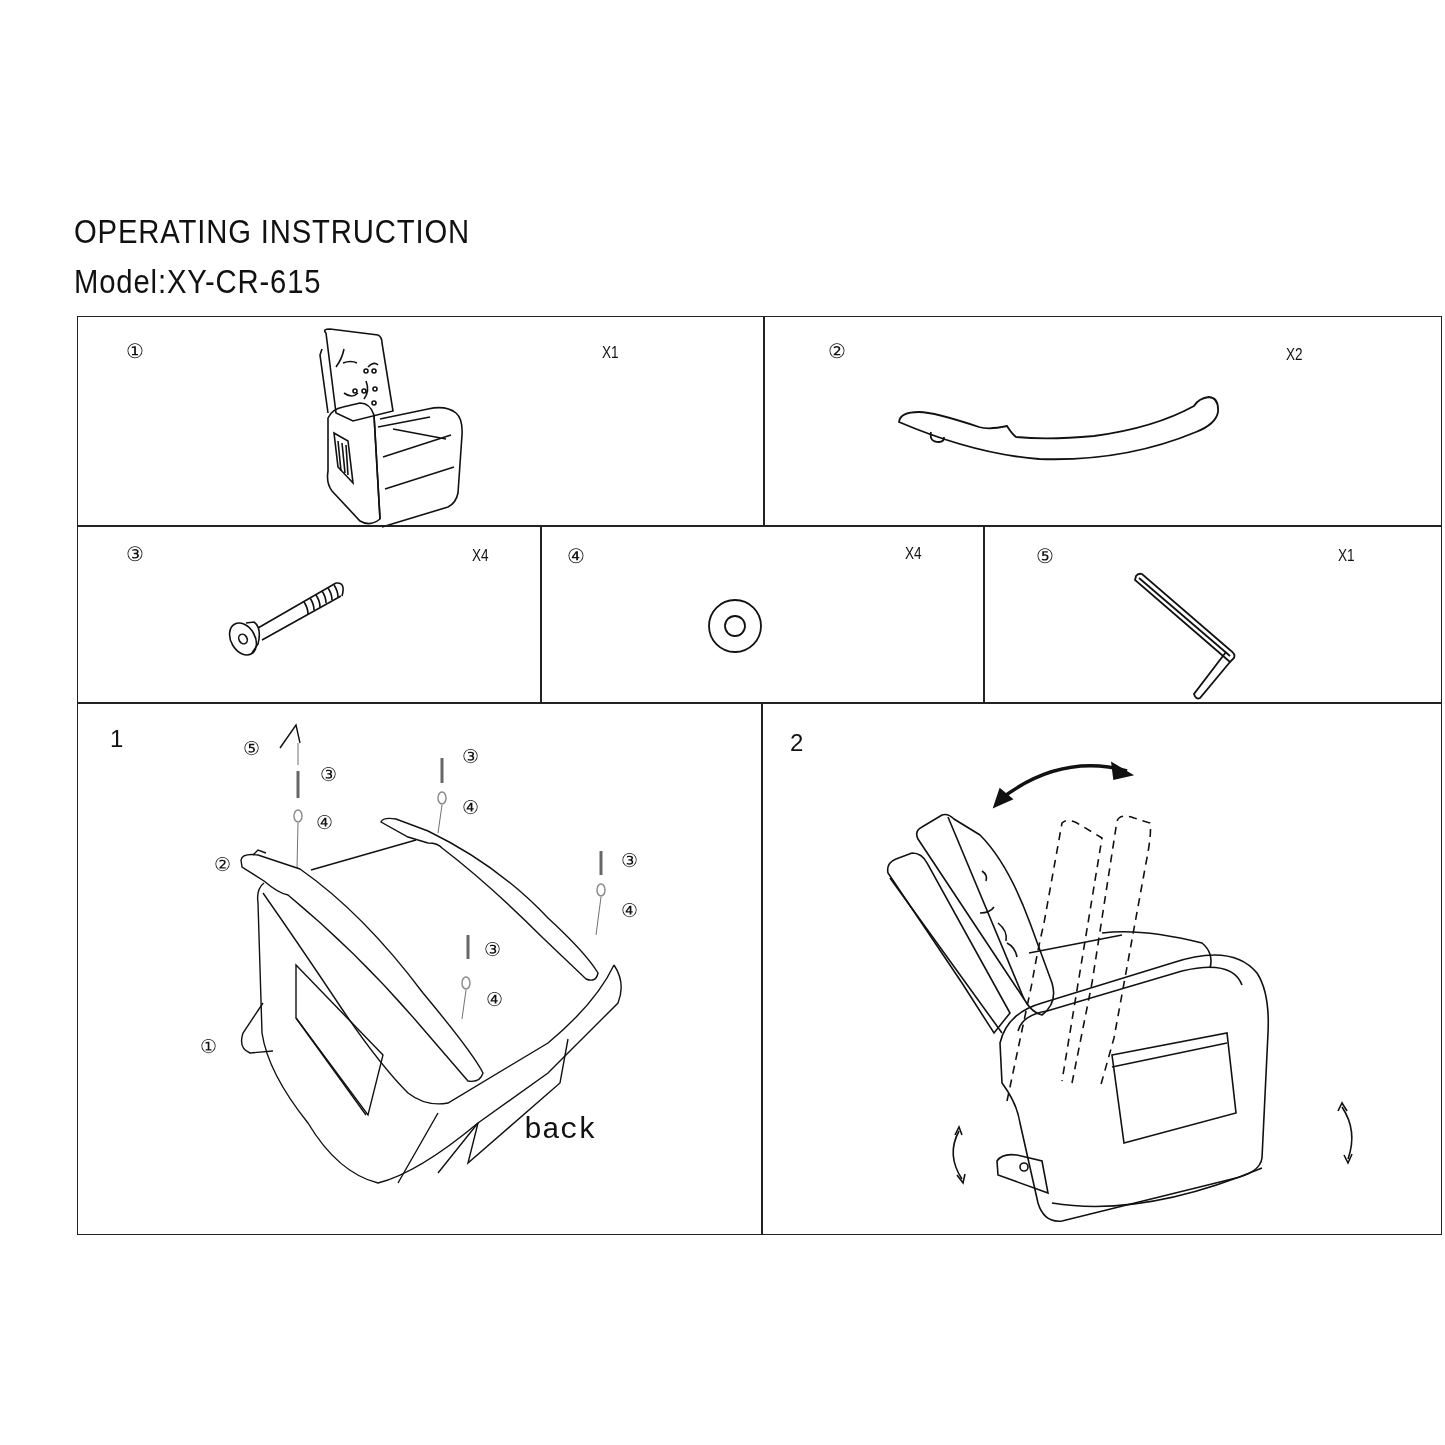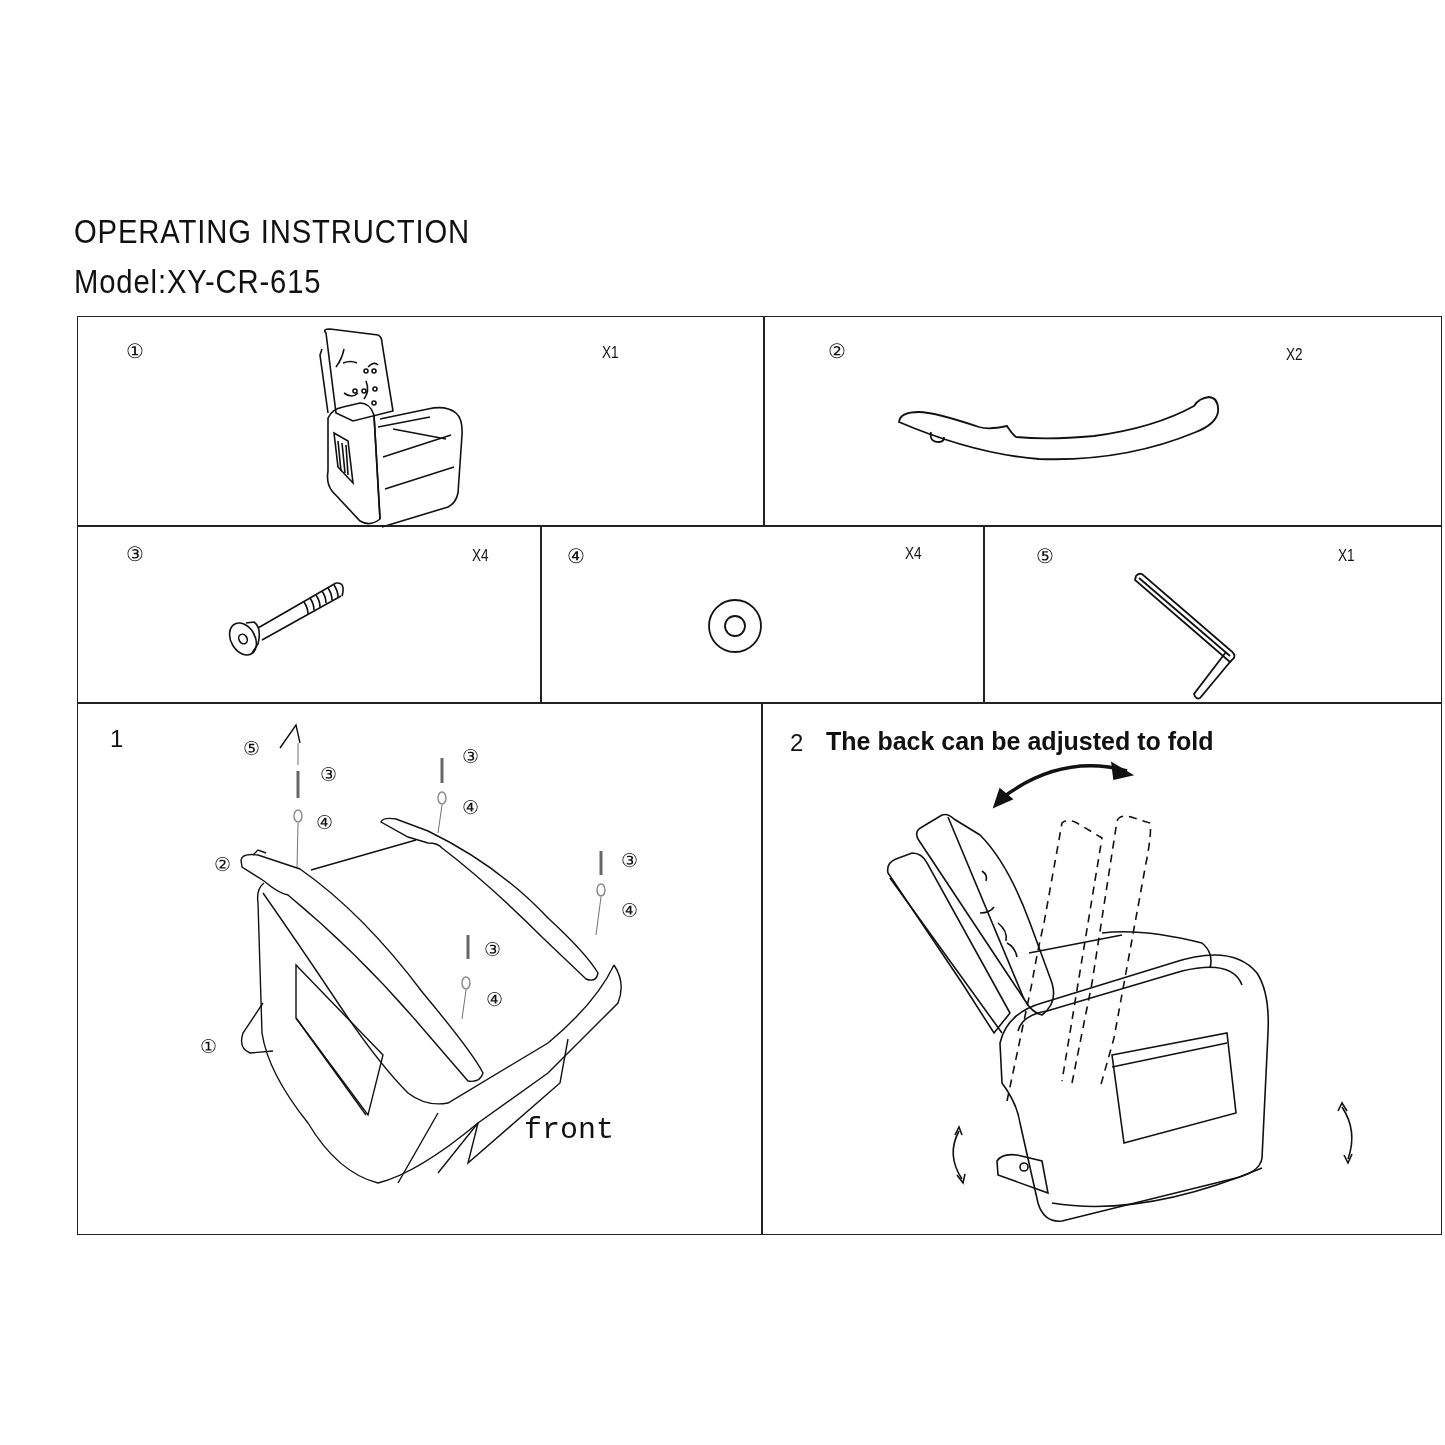--- a/index.html
+++ b/index.html
@@ -91,21 +91,21 @@
   <span class="lbl" style="left:242px; top:60px;">③</span>
   <span class="lbl" style="left:238px; top:108px;">④</span>
   <span class="lbl" style="left:136px; top:150px;">②</span>
   <span class="lbl" style="left:384px; top:42px;">③</span>
   <span class="lbl" style="left:384px; top:93px;">④</span>
   <span class="lbl" style="left:543px; top:146px;">③</span>
   <span class="lbl" style="left:543px; top:196px;">④</span>
   <span class="lbl" style="left:406px; top:235px;">③</span>
   <span class="lbl" style="left:408px; top:285px;">④</span>
   <span class="lbl" style="left:122px; top:332px;">①</span>
-  <span class="front" style="left:446px; top:410px;">front</span>
+  <span class="front" style="left:446px; top:410px;">back</span>
   <svg width="686" height="533" style="left:0; top:0;" fill="none" stroke="#111" stroke-width="1.4">
 
     <path d="M202 45 L218 22 L222 40"></path>
 
     <line x1="220" y1="40" x2="220" y2="62" stroke-width="0.6"></line>
     <line x1="220" y1="68" x2="220" y2="95" stroke-width="3" stroke="#666"></line>
     <ellipse cx="220" cy="113" rx="4" ry="6" stroke="#888"></ellipse>
     <line x1="220" y1="120" x2="219" y2="165" stroke-width="0.6"></line>
     <line x1="364" y1="55" x2="364" y2="80" stroke-width="3" stroke="#666"></line>
     <ellipse cx="364" cy="95" rx="4" ry="6" stroke="#888"></ellipse>
@@ -128,21 +128,20 @@
     <path d="M360 410 L320 480 M400 420 L360 470"></path>
     <path d="M218 262 L218 315 L290 412 L305 352 Z"></path>
     <path d="M218 315 L288 412"></path>
     <path d="M490 336 L482 380 L390 460 L400 420"></path>
     <path d="M185 300 L165 330 Q160 345 172 350 L195 348"></path>
   </svg>
 </div>
 
 <div class="cell" style="left:761px; top:702px; width:681px; height:533px;">
   <span class="step" style="left:28px; top:26px;">2</span>
-  <span class="step2" style="left:64px; top:24px;">The back can be adjusted to fold</span>
   <svg width="681" height="533" style="left:0; top:0;" fill="none" stroke="#111" stroke-width="1.6">
 
     <path d="M240 95 Q300 50 365 68" stroke-width="3.5"></path>
     <path d="M232 104 L238 86 L250 96 Z" fill="#111"></path>
     <path d="M370 72 L350 60 L352 76 Z" fill="#111"></path>
 
     <path d="M245 398 L270 280 Q275 250 282 220 L300 120 Q305 115 315 120 L340 135 L300 378" stroke-dasharray="8 6"></path>
     <path d="M310 380 L330 280 L355 118 Q358 110 372 115 L388 120 Q390 130 384 160 L352 335 L338 385" stroke-dasharray="8 6"></path>
 
     <path d="M156 136 Q152 128 160 124 L180 112 Q186 110 192 116 L218 132 Q246 160 268 220 L290 280 Q296 300 280 312 Q270 310 262 296 Z"></path>

